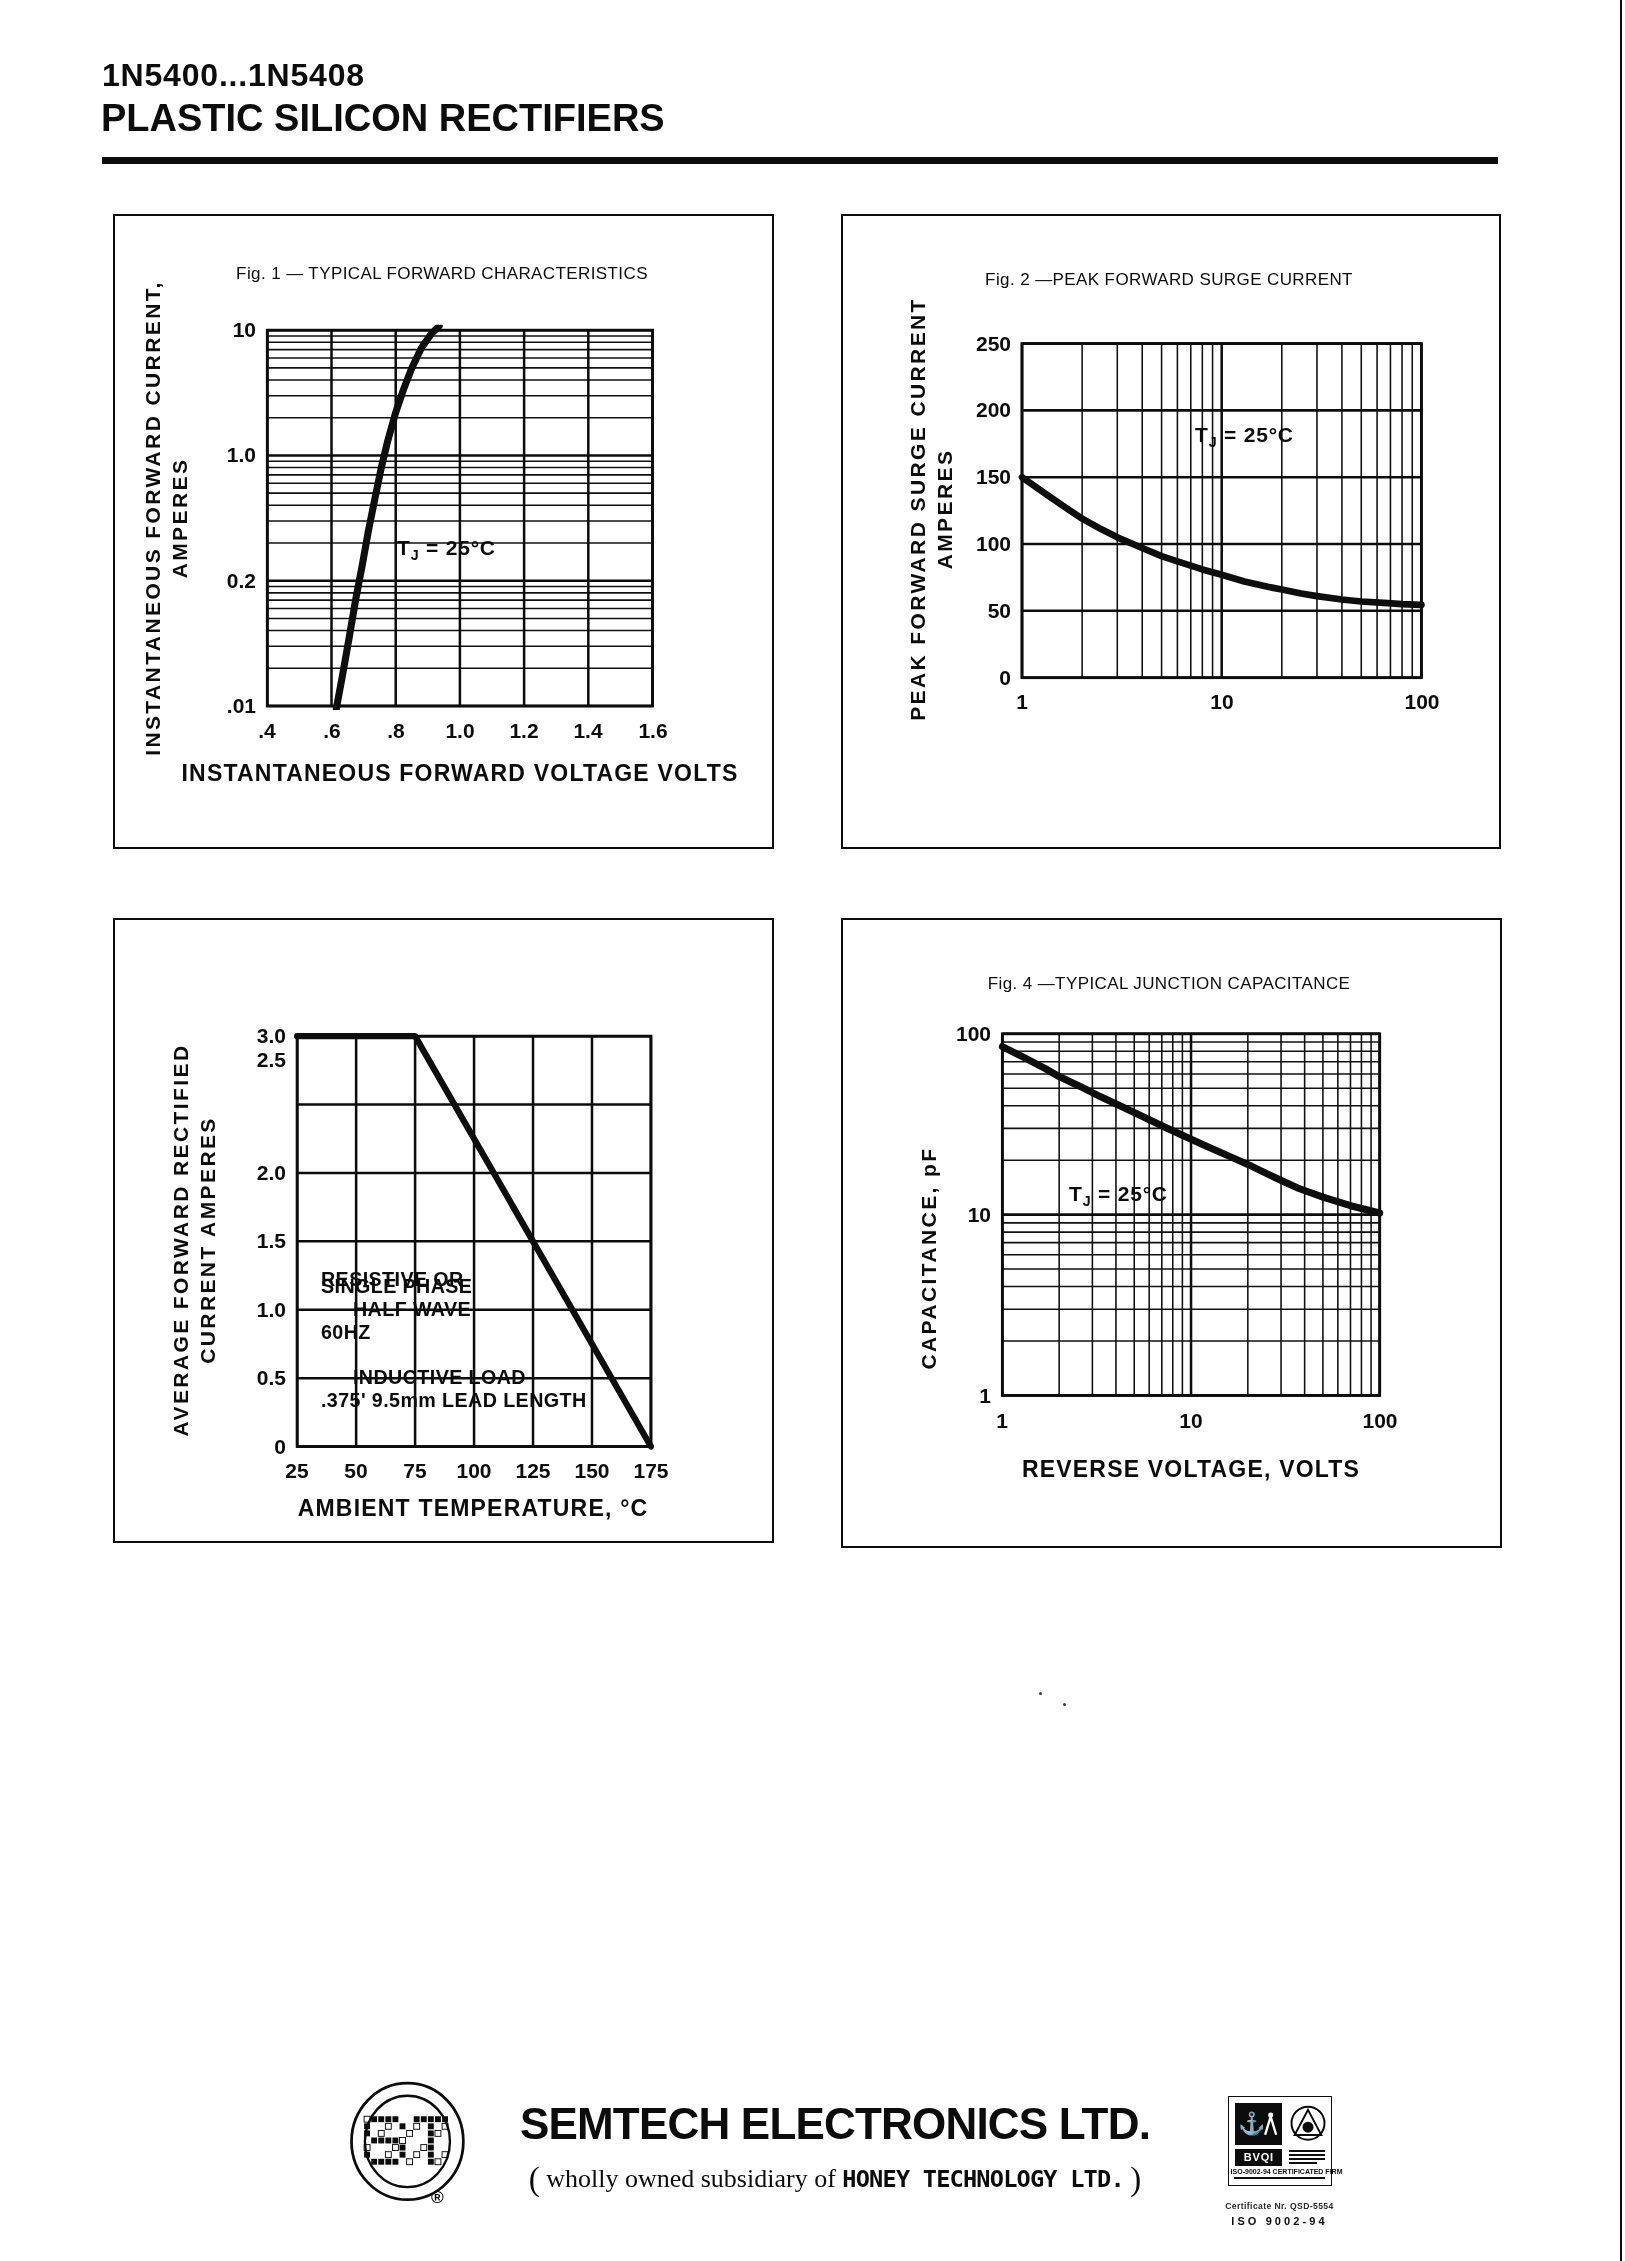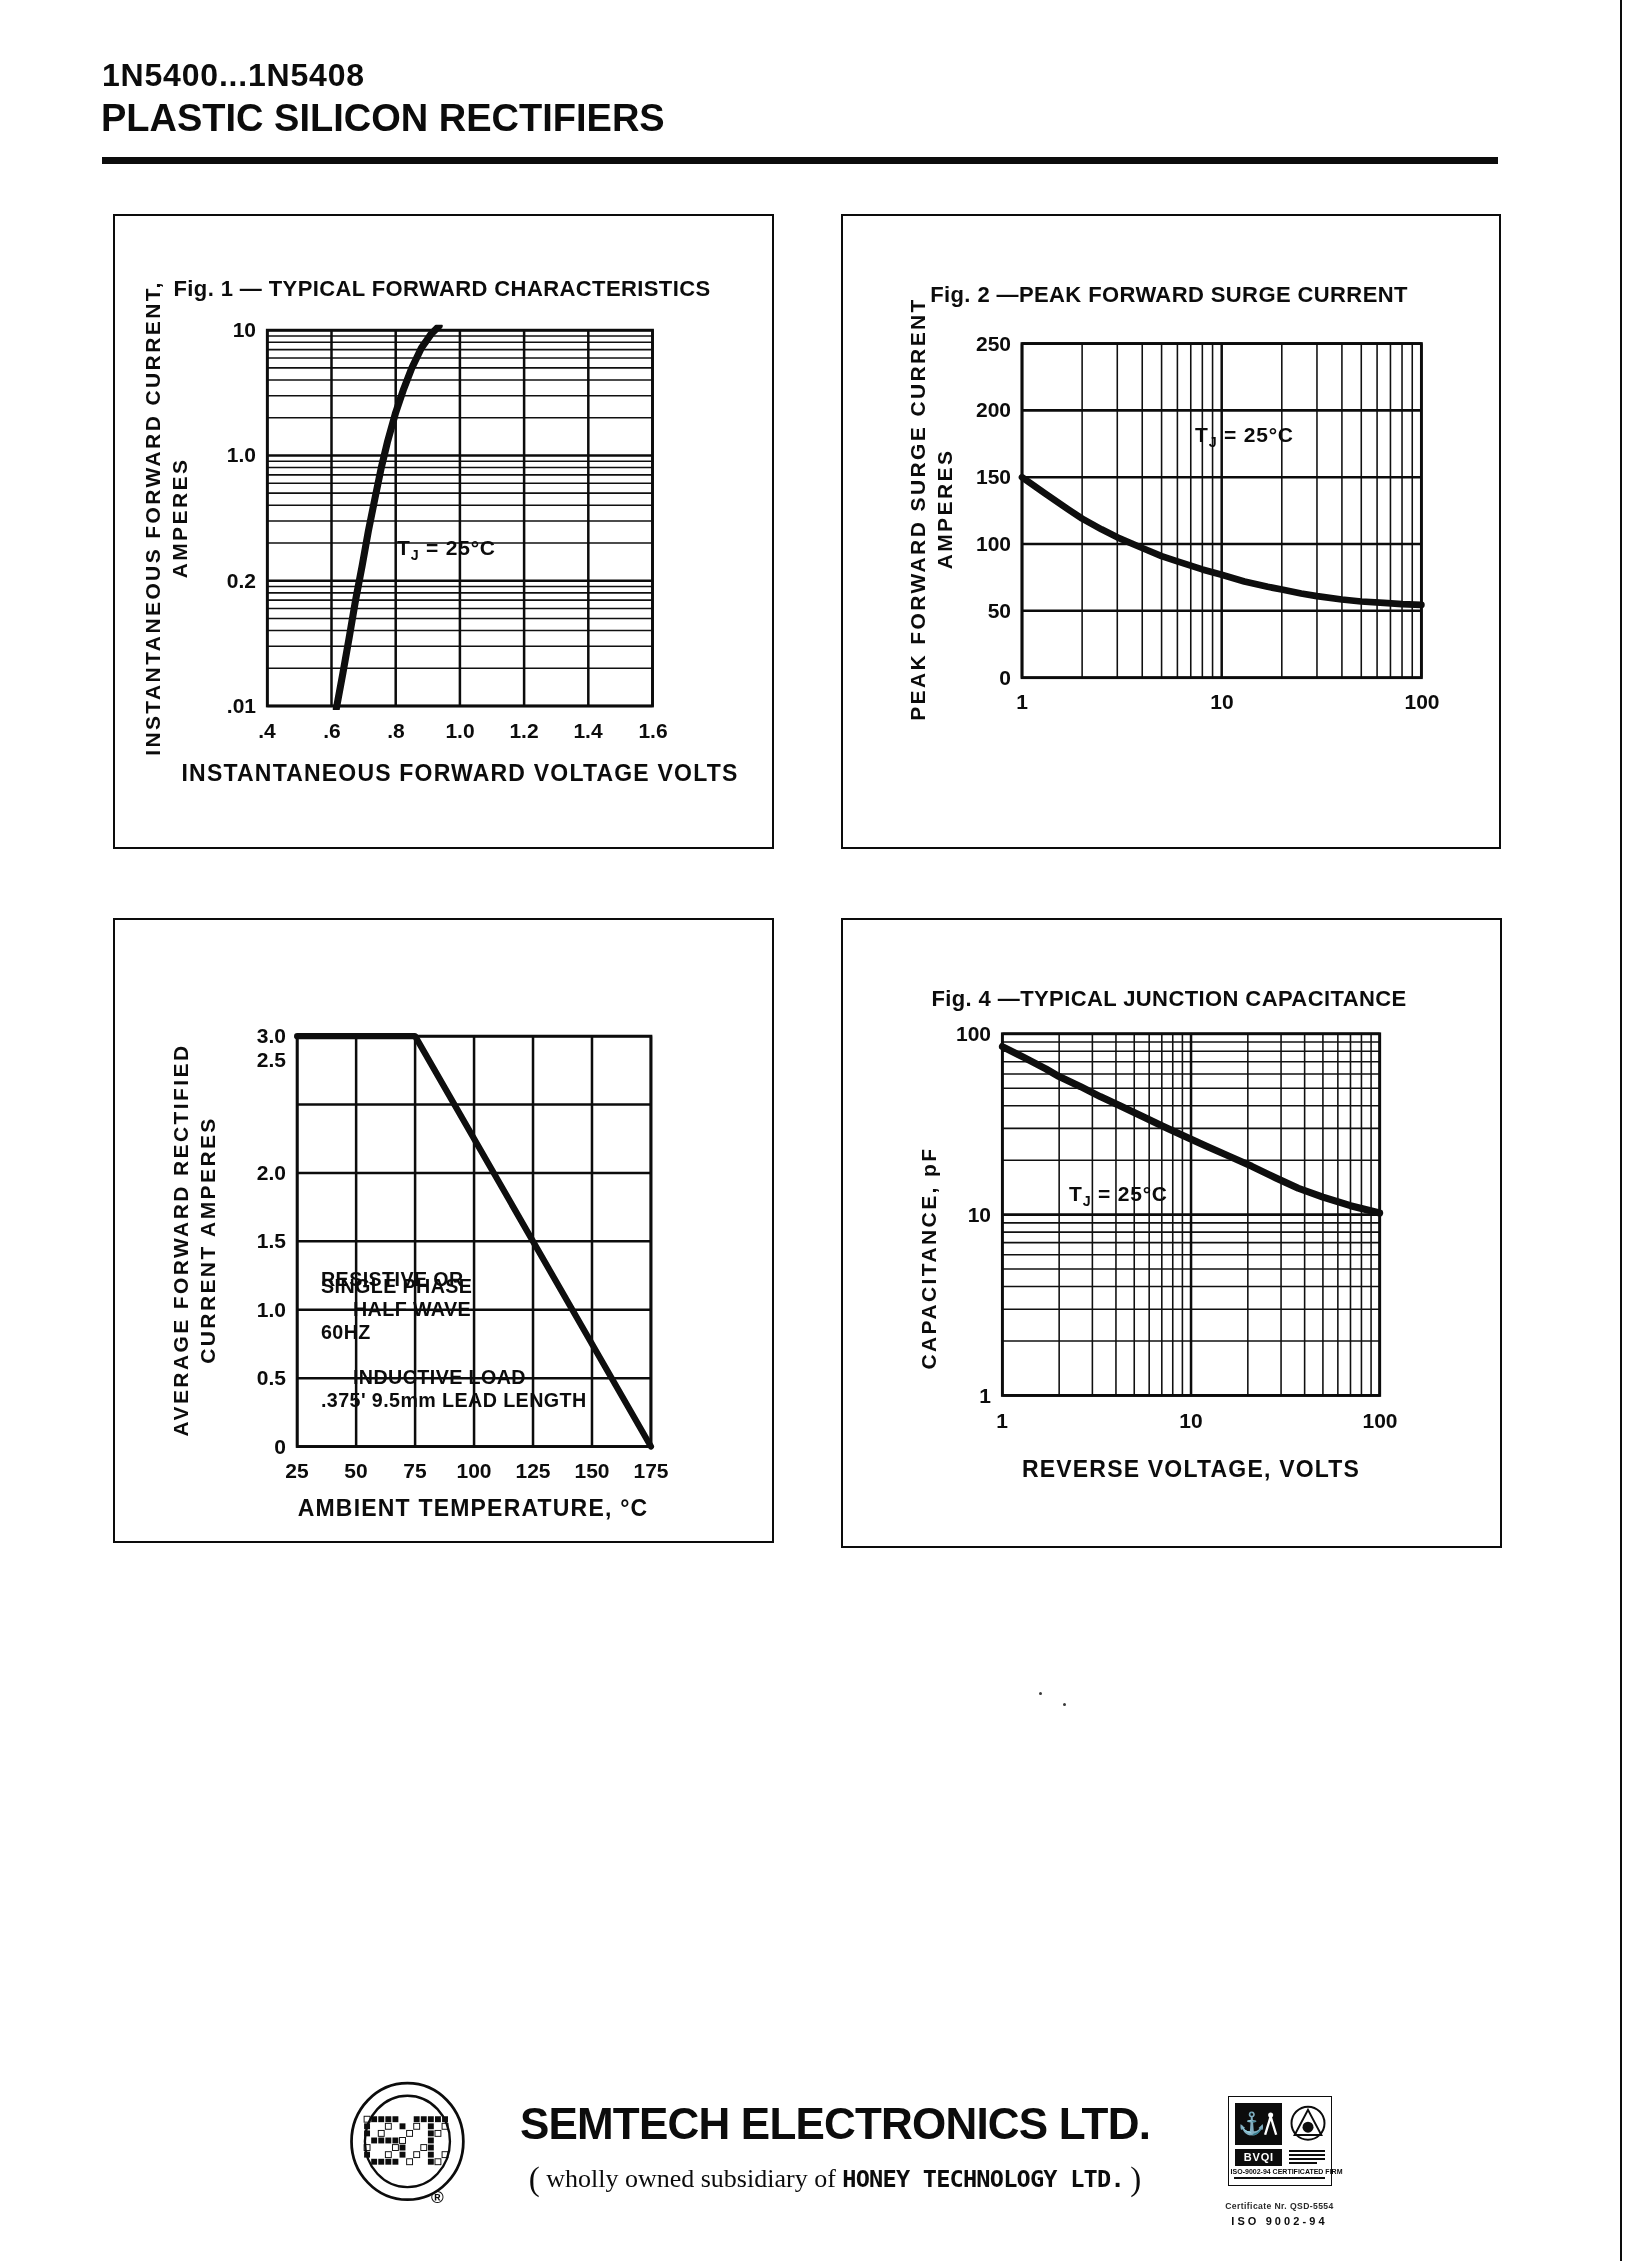--- a/index.html
+++ b/index.html
@@ -5,21 +5,21 @@
   html,body{margin:0;padding:0;background:#e8e8e8;}
   .page{position:relative;width:1625px;height:2261px;background:#ffffff;
         font-family:"Liberation Sans",sans-serif;color:#0c0c0c;overflow:hidden;}
   .abs{position:absolute;}
   
   .hdr-part{position:absolute;left:102px;top:57px;font-size:32px;font-weight:bold;letter-spacing:0.8px;}
   .hdr-title{position:absolute;left:101px;top:97px;font-size:38px;font-weight:bold;letter-spacing:0px;}
   .hdr-rule{position:absolute;left:102px;top:157px;width:1396px;height:7px;background:#0c0c0c;}
   
   .fig-box{position:absolute;border:2.4px solid #0c0c0c;background:transparent;}
-  .fig-title{position:absolute;transform:translateX(-50%);font-size:22px;font-weight:bold;white-space:nowrap;letter-spacing:0.4px;margin-top:12px;}
+  .fig-title{position:absolute;transform:translateX(-50%);font-size:17px;font-weight:normal;white-space:nowrap;letter-spacing:0.4px;}
   .tick-x{position:absolute;transform:translateX(-50%);font-size:21px;font-weight:bold;white-space:nowrap;}
   .tick-y{position:absolute;transform:translate(-100%,-50%);font-size:21px;font-weight:bold;white-space:nowrap;}
   .axis-x{position:absolute;transform:translateX(-50%);font-size:23px;font-weight:bold;white-space:nowrap;letter-spacing:1.2px;}
   .axis-y{position:absolute;transform:translate(-50%,-50%) rotate(-90deg);font-size:21px;font-weight:bold;
           white-space:nowrap;text-align:center;letter-spacing:2.4px;line-height:1.3;}
   .anno{position:absolute;font-size:21px;font-weight:bold;white-space:nowrap;letter-spacing:0.8px;}
   .anno .sub{font-size:0.68em;vertical-align:-0.32em;}
   .anno3-line{position:absolute;font-size:19.7px;font-weight:bold;white-space:nowrap;letter-spacing:0.4px;}
   .struck{text-decoration:line-through;text-decoration-thickness:2.4px;margin-left:32px;}
   #charts-layer{position:absolute;left:0;top:0;width:100%;height:100%;}

